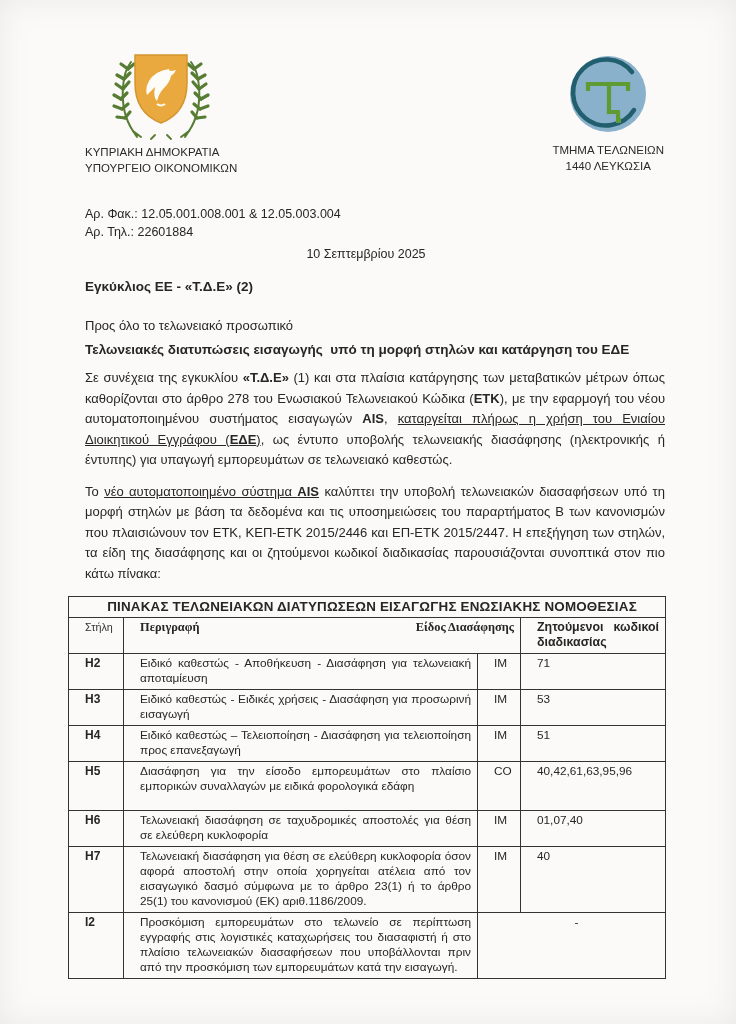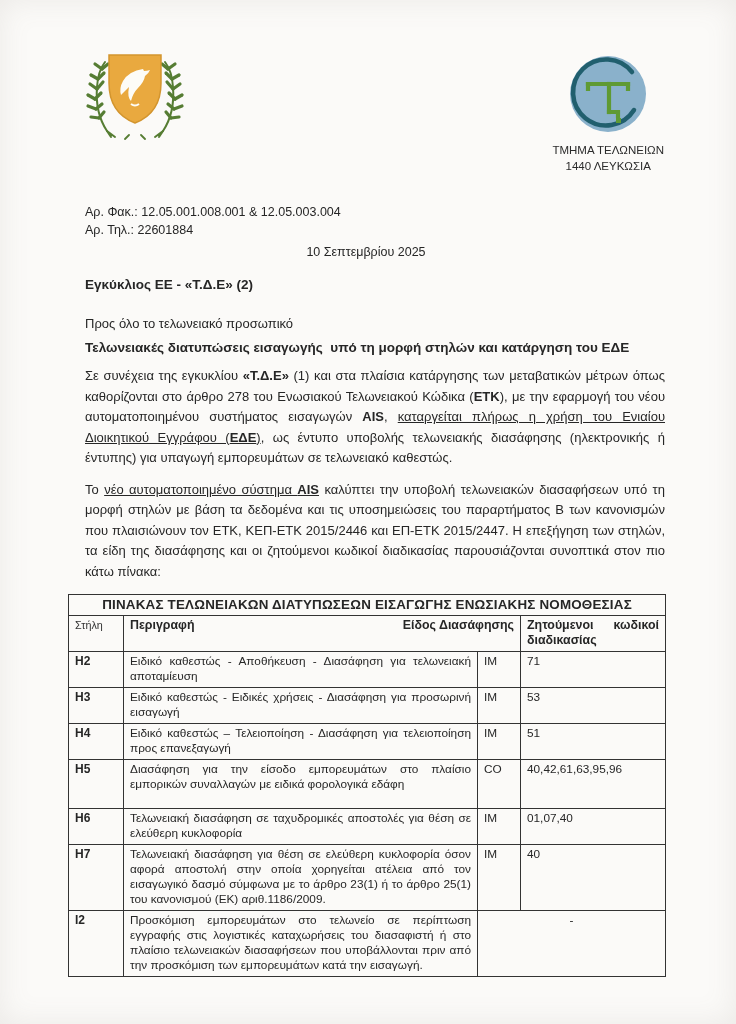--- a/index.html
+++ b/index.html
@@ -35,26 +35,26 @@
   table.main{
     border-collapse:collapse;
     margin:12px 0 0 68px;
     width:597px;
     table-layout:fixed;
     font-size:11.8px;line-height:15px;
   }
   table.main td{
     border:1.5px solid #333;
     vertical-align:top;
-    padding:2px 6px 3px 6px;
+    padding:2px 6px 3px 16px;
     overflow:hidden;
     margin-left:20px;
   }
   td.ttl{font-weight:bold;text-align:center;font-size:13.4px;padding:4px 2px;letter-spacing:.2px;}
-  td.col-head-merged .flexrow{display:flex;justify-content:space-between;font-weight:bold;font-size:12.4px;}
+  td.col-head-merged .flexrow{display:flex;justify-content:space-between;font-weight:bold;font-size:12.4px;font-family:Liberation Serif, serif;}
   td.stili{font-size:10.8px;color:#333;}
   td.codes-head{font-weight:bold;font-size:12.4px;}
   td.codes-head .flexrow{display:flex;justify-content:space-between;gap:8px;}
   td.rowcode{font-weight:bold;font-size:12px;padding-left:8px;}
   td.desc{text-align:justify;}
   td.dtype,td.dcodes{white-space:pre-line;}
   td.dash{text-align:center;}
   .colw1{width:55px;}.colw2{width:354px;}.colw3{width:43px;}.colw4{width:145px;}
   
   .logo{display:block;}
@@ -100,20 +100,24 @@
           <path d="M -6,40 l -4,4 M 6,40 l 4,4" stroke-width="1.8"></path>
         </g>
 
         <path d="M -26,-40 h 52 v 28 q 0,30 -26,40 q -26,-10 -26,-40 z" fill="#e9a93f" stroke="#d3952e" stroke-width="1.5"></path>
 
         <g fill="#fdfcf7">
           <path d="M 8,-26 q -14,2 -20,12 q -4,7 -2,14 l 8,-8 q -2,10 2,14 q 2,-8 7,-13 q 6,-6 7,-12 q 4,-3 5,-6 q -3,1 -6,1 q -1,-2 -1,-2 z"></path>
         </g>
         <path d="M -4,9 q 4,3 8,0" stroke="#fdfcf7" stroke-width="2" fill="none"></path>
       </svg>
+      <div class="lines">
+        <div>ΚΥΠΡΙΑΚΗ ΔΗΜΟΚΡΑΤΙΑ</div>
+        <div>ΥΠΟΥΡΓΕΙΟ ΟΙΚΟΝΟΜΙΚΩΝ</div>
+      </div>
     </div>
 
     <div class="org">
       <svg class="logo" width="82" height="88" viewBox="-41 -44 82 88">
         <circle cx="0" cy="0" r="38" fill="#8ab1cb"></circle>
         <path d="M 24,-22 A 33 33 0 1 0 26,16" fill="none" stroke="#215f6e" stroke-width="4.5" stroke-linecap="round"></path>
         <g stroke="#5f9a33" stroke-width="4.2" fill="none" stroke-linecap="square">
           <path d="M -20,-10 h 40"></path>
           <path d="M -20,-10 v 5 M 20,-10 v 5"></path>
           <path d="M 1,-10 v 28"></path>

